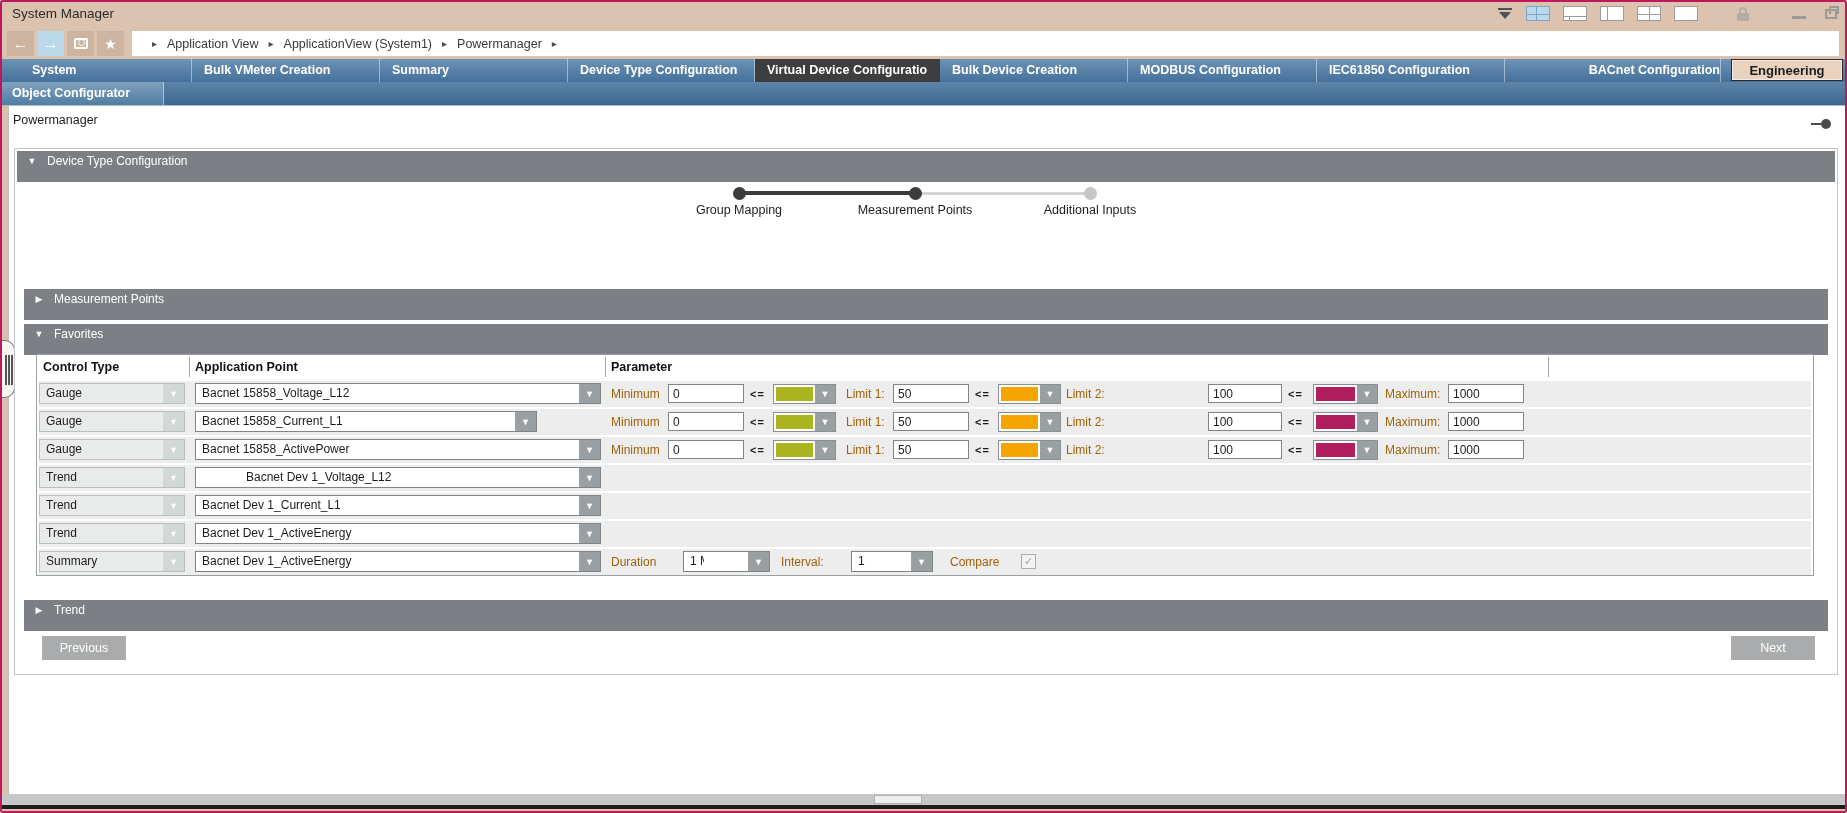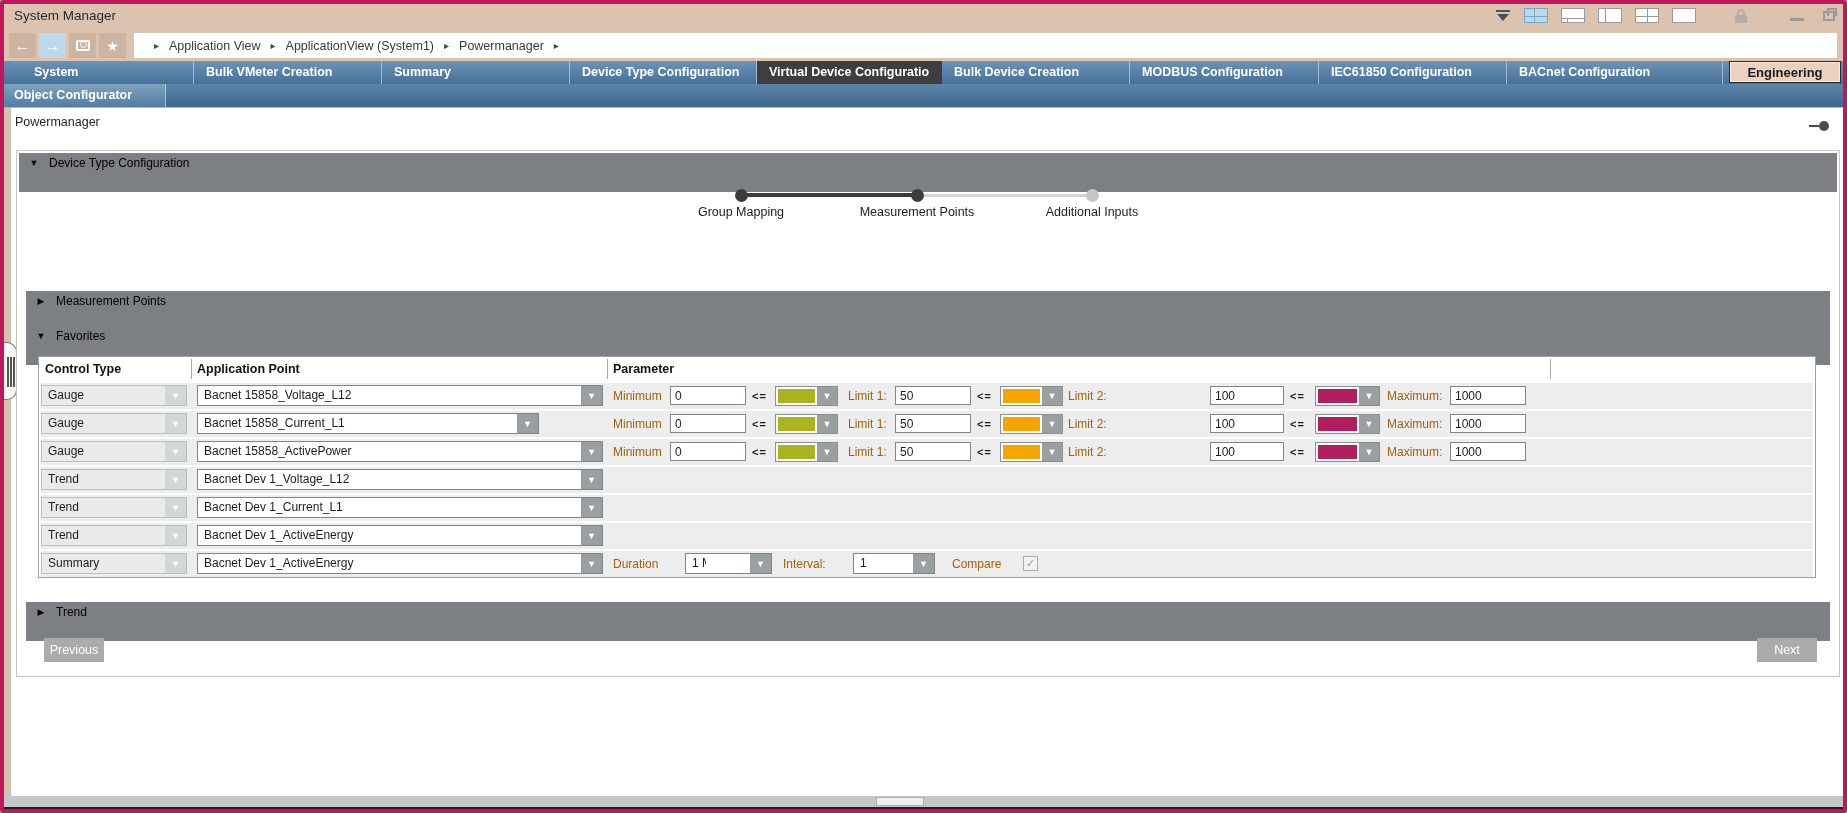--- a/index.html
+++ b/index.html
@@ -1,18 +1,18 @@
 <!DOCTYPE html>
 <html><head>
 <meta charset="utf-8">
 <style>
   html,body{margin:0;padding:0;background:#b0a699;}
   #window{
     position:relative;width:1847px;height:813px;box-sizing:border-box;
-    border:4px solid #be185d;border-radius:4px;overflow:hidden;
+    border:2px solid #be185d;border-radius:4px;overflow:hidden;
     background:#ffffff;
     font-family:"Liberation Sans","DejaVu Sans",sans-serif;
     color:#1f1f1f;font-size:12px;
   }
   
   .titlebar{position:absolute;left:0;top:0;right:0;height:26px;background:#dcc3b0;}
   .title{position:absolute;left:10px;top:4px;font-size:13.5px;color:#2b2b2b;}
   .wc-group{position:absolute;right:8px;top:4px;display:flex;align-items:center;gap:13px;}
   .ic-collapse{width:16px;height:14px;position:relative;}
   .ic-collapse .bar{position:absolute;left:1px;top:1px;width:14px;height:2px;background:#4d5256;}
@@ -48,21 +48,21 @@
   .tab-eng{position:absolute;right:2px;top:0;width:112px;height:22px;line-height:21px;text-align:center;background:#ead2be;color:#1c1c1c;font-weight:bold;font-size:13px;border:1px solid #2b2b2b;box-sizing:border-box;box-shadow:inset 0 0 0 1px #f6ebdf;}
   .tab-obj{width:162px;background:linear-gradient(#7fa2bd,#527ca3);border-right:1px solid rgba(220,235,245,0.55);padding-left:10px;}
   
   .content{position:absolute;left:0;top:104px;right:0;bottom:0;background:#ffffff;}
   .left-strip{position:absolute;left:0;top:104px;width:6px;height:688px;background:#d9c0ad;border-right:1px solid #bdbdbd;}
   .page-label{position:absolute;left:11px;top:111px;font-size:12.5px;color:#1f1f1f;}
   .pin{position:absolute;right:14px;top:117px;width:20px;height:10px;}
   .pin .stick{position:absolute;left:0;top:4px;width:10px;height:2px;background:#4b4b4b;}
   .pin .head{position:absolute;right:0;top:0;width:10px;height:10px;border-radius:50%;background:#4b4b4b;}
   .panel{position:absolute;left:12px;top:146px;width:1824px;height:527px;border:1px solid #c6c6c6;background:#ffffff;box-sizing:border-box;}
-  .secbar{position:absolute;height:39px;line-height:21px;background:#7c8084;color:#000000;font-size:12px;}
+  .secbar{position:absolute;height:31px;line-height:21px;background:#7c8084;color:#ffffff;font-size:12px;}
   .secbar .tri{display:inline-block;width:30px;text-align:center;font-size:9px;vertical-align:top;}
   .bar-dtc{left:2px;right:2px;top:2px;}
   .bar-mp{left:9px;right:9px;top:140px;}
   .bar-fav{left:9px;right:9px;top:175px;}
   .bar-trend{left:9px;right:9px;top:451px;}
   
   .stepline{position:absolute;height:4px;}
   .stepline.dark{background:#3c3c3c;}
   .stepline.lite{background:#d4d4d4;height:3px;}
   .stepdot{position:absolute;width:13px;height:13px;border-radius:50%;}
@@ -85,21 +85,21 @@
   .mdd .ddbtn{background:#999fa2;}
   .sdd .ddbtn{background:#9aa0a2;}
   .plabel{position:absolute;top:0;height:26px;line-height:26px;font-size:12px;color:#a16207;white-space:nowrap;}
   .pinput{position:absolute;top:3px;height:19px;box-sizing:border-box;border:1px solid #7f8688;font-family:inherit;font-size:12px;padding:0 4px;color:#1c1c1c;background:#fff;}
   .lte{position:absolute;top:0;height:26px;line-height:26px;font-size:11px;font-weight:bold;color:#1c1c1c;letter-spacing:1px;}
   .colordd{position:absolute;top:3px;width:63px;height:20px;border:1px solid #8a9193;background:#ffffff;display:flex;box-sizing:border-box;}
   .swatch{flex:1;margin:2px;}
   .colordd .ddbtn{width:20px;background:#9aa0a2;}
   .chk{position:absolute;top:5px;width:15px;height:15px;border:1px solid #a8adae;background:#f2f2f2;box-sizing:border-box;text-align:center;line-height:13px;font-size:11px;font-weight:bold;color:#9aa0a2;}
   
-  .btn{position:absolute;top:487px;width:60px;height:24px;background:#a9abad;color:#ffffff;font-size:12.5px;text-align:center;line-height:24px;}
+  .btn{position:absolute;top:487px;width:84px;height:24px;background:#a9abad;color:#ffffff;font-size:12.5px;text-align:center;line-height:24px;}
   .btn-prev{left:27px;}
   .btn-next{right:22px;}
   
   .grip{position:absolute;left:0;top:338px;width:13px;height:58px;background:#faf6f1;border:1px solid #7a7a7a;border-left:none;border-radius:0 10px 10px 0;box-sizing:border-box;}
   .grip .g{position:absolute;top:14px;width:2px;height:30px;background:#555;}
   
   .hscroll{position:absolute;left:0;right:0;top:792px;height:11px;background:#c6c7c8;}
   .hthumb{position:absolute;left:872px;top:793px;width:48px;height:9px;background:#efefef;border:1px solid #b0b0b0;box-sizing:border-box;}
   .botdark{position:absolute;left:0;right:0;top:803px;height:4px;background:#1e1e1e;}
   .bottan{position:absolute;left:0;right:0;top:807px;bottom:0;background:#d9c0ad;}
@@ -169,21 +169,21 @@
 
   <div class="tabrow1">
     <div class="tab first" style="width:190px;">System</div>
     <div class="tab" style="width:188px;">Bulk VMeter Creation</div>
     <div class="tab" style="width:188px;">Summary</div>
     <div class="tab" style="width:187px;">Device Type Configuration</div>
     <div class="tab selected" style="width:185px;">Virtual Device Configuratio</div>
     <div class="tab" style="width:188px;">Bulk Device Creation</div>
     <div class="tab" style="width:189px;">MODBUS Configuration</div>
     <div class="tab" style="width:188px;">IEC61850 Configuration</div>
-    <div class="tab" style="width:216px;">BACnet Configuration</div>
+    <div class="tab" style="width:216px;text-align:right;">BACnet Configuration</div>
     <div class="tab-eng">Engineering</div>
   </div>
 
   <div class="tabrow2">
     <div class="tab tab-obj">Object Configurator</div>
   </div>
 
   <div class="content"></div>
   <div class="left-strip"></div>
   <div class="page-label">Powermanager</div>
@@ -330,21 +330,21 @@
           </div>
         <span class="plabel" style="left:1346px;">Maximum:</span>
         <input class="pinput" style="left: 1409px; width: 76px;" value="1000">
       </div>
 
       <div class="trow" style="top:110px;">
         <div class="cdd" style="left:0;width:146px;">
             <span class="ddtxt">Trend</span>
             <span class="ddbtn">▼</span>
           </div>
-        <div class="mdd" style="left:156px;width:406px;">
+        <div class="mdd" style="left:156px;width:406px;padding-left:44px;">
             <span class="ddtxt">Bacnet Dev 1_Voltage_L12</span>
             <span class="ddbtn">▼</span>
           </div>
       </div>
 
       <div class="trow" style="top:138px;">
         <div class="cdd" style="left:0;width:146px;">
             <span class="ddtxt">Trend</span>
             <span class="ddbtn">▼</span>
           </div>

